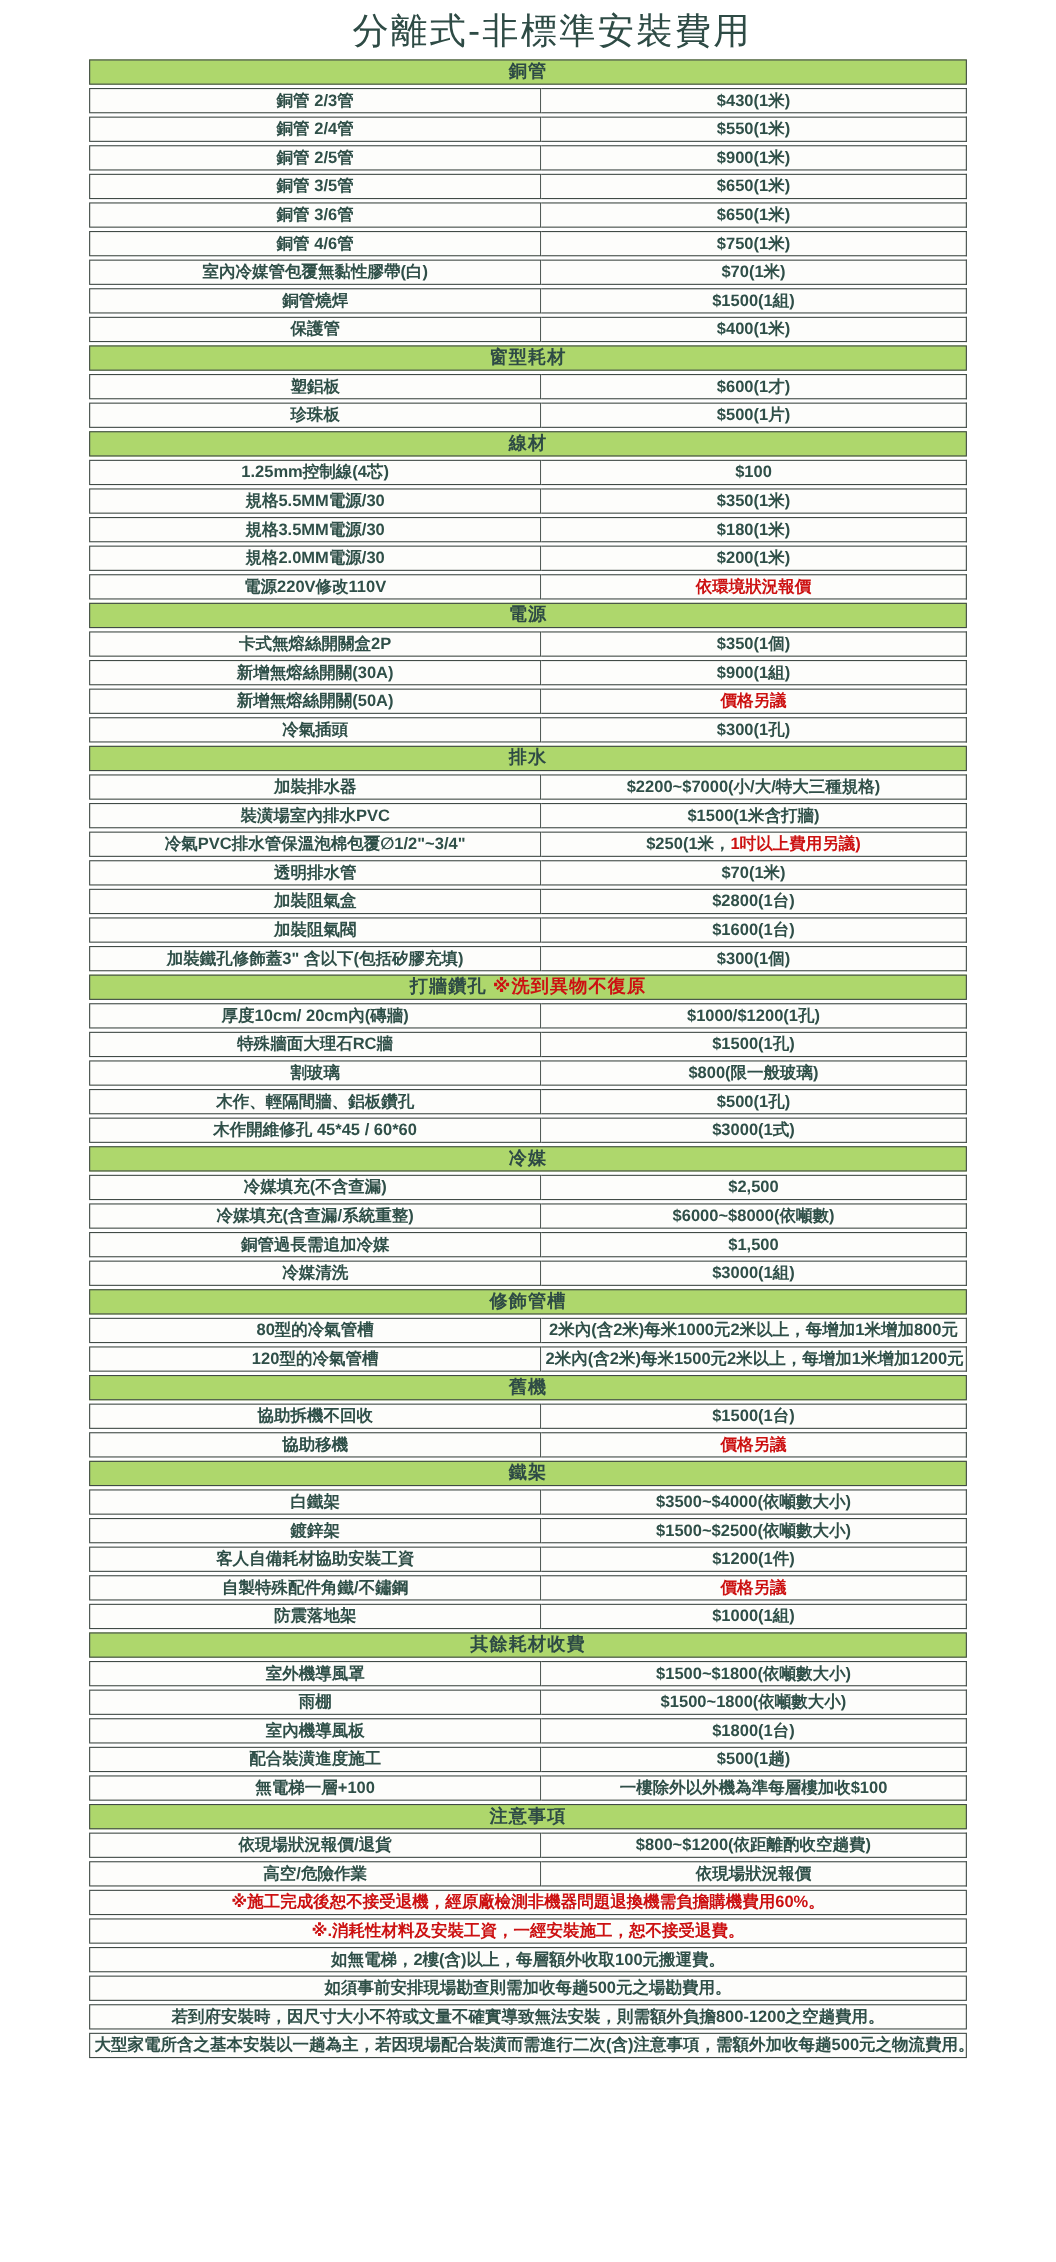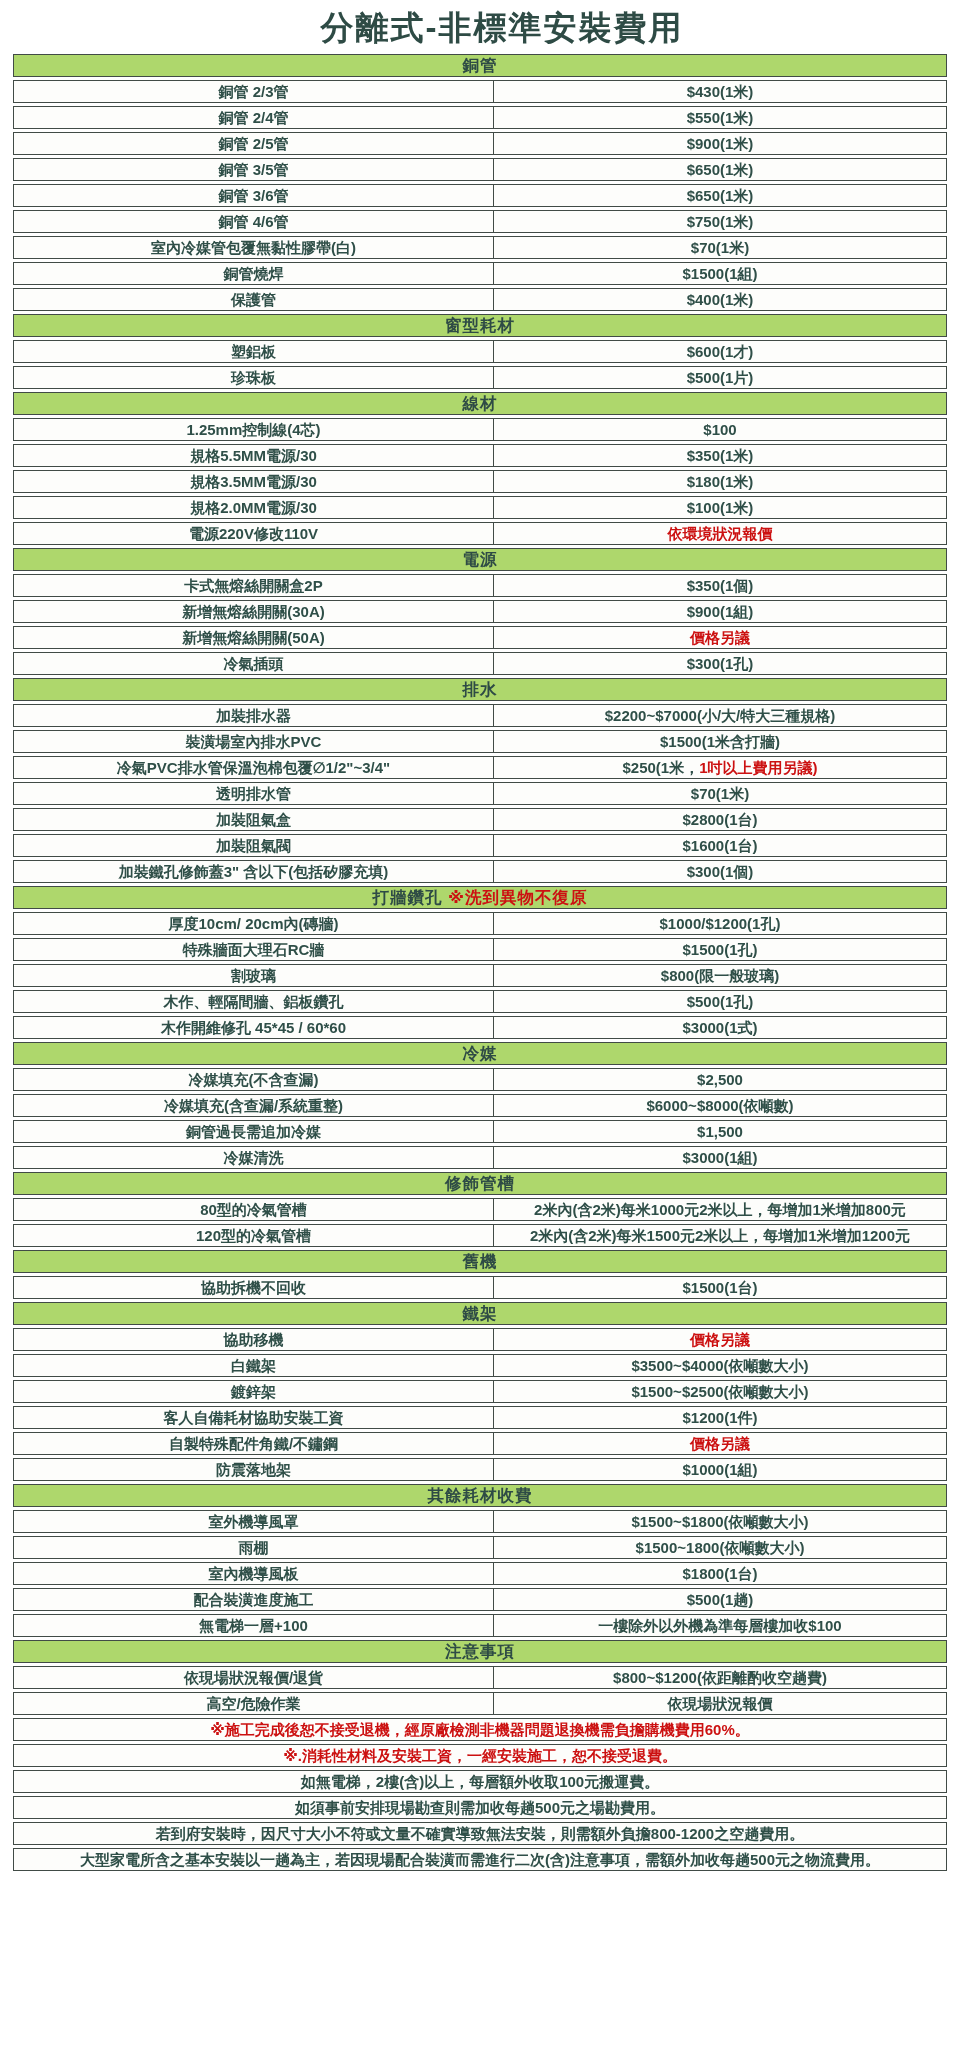--- a/index.html
+++ b/index.html
@@ -9,29 +9,29 @@
     width: 960px;
     font-family: "Liberation Sans", "DejaVu Sans", sans-serif;
   }
   .page {
     width: 960px;
     box-sizing: border-box;
   }
   .page-title {
     text-align: center;
     font-size: 33px;
-    font-weight: bold;
+    font-weight: normal;
     color: #2e4b45;
     letter-spacing: 2px;
     margin: 8px 0 3px 0;
     line-height: 40px;
     padding-left: 44px;
   }
   table.fee-table {
-    width: 934px;
+    width: 798px;
     margin: 0 auto;
     border-collapse: separate;
     border-spacing: 0 3px;
     table-layout: fixed;
   }
   td {
     border: 1.5px solid #414b46;
     background: #fdfdfb;
     text-align: center;
     vertical-align: middle;
@@ -123,21 +123,21 @@
         <tr>
           <td class="label-cell">規格5.5MM電源/30</td>
           <td class="value-cell">$350(1米)</td>
         </tr>
         <tr>
           <td class="label-cell">規格3.5MM電源/30</td>
           <td class="value-cell">$180(1米)</td>
         </tr>
         <tr>
           <td class="label-cell">規格2.0MM電源/30</td>
-          <td class="value-cell">$100(1米)</td>
+          <td class="value-cell">$200(1米)</td>
         </tr>
         <tr>
           <td class="label-cell">電源220V修改110V</td>
           <td class="value-cell red">依環境狀況報價</td>
         </tr>
         <tr>
           <td colspan="2" class="section-header"><span>電源</span></td>
         </tr>
         <tr>
           <td class="label-cell">卡式無熔絲開關盒2P</td>
@@ -240,25 +240,25 @@
           <td class="value-cell">2米內(含2米)每米1500元2米以上，每增加1米增加1200元</td>
         </tr>
         <tr>
           <td colspan="2" class="section-header"><span>舊機</span></td>
         </tr>
         <tr>
           <td class="label-cell">協助拆機不回收</td>
           <td class="value-cell">$1500(1台)</td>
         </tr>
         <tr>
-          <td colspan="2" class="section-header"><span>鐵架</span></td>
-        </tr>
-        <tr>
           <td class="label-cell">協助移機</td>
           <td class="value-cell red">價格另議</td>
+        </tr>
+        <tr>
+          <td colspan="2" class="section-header"><span>鐵架</span></td>
         </tr>
         <tr>
           <td class="label-cell">白鐵架</td>
           <td class="value-cell">$3500~$4000(依噸數大小)</td>
         </tr>
         <tr>
           <td class="label-cell">鍍鋅架</td>
           <td class="value-cell">$1500~$2500(依噸數大小)</td>
         </tr>
         <tr>

